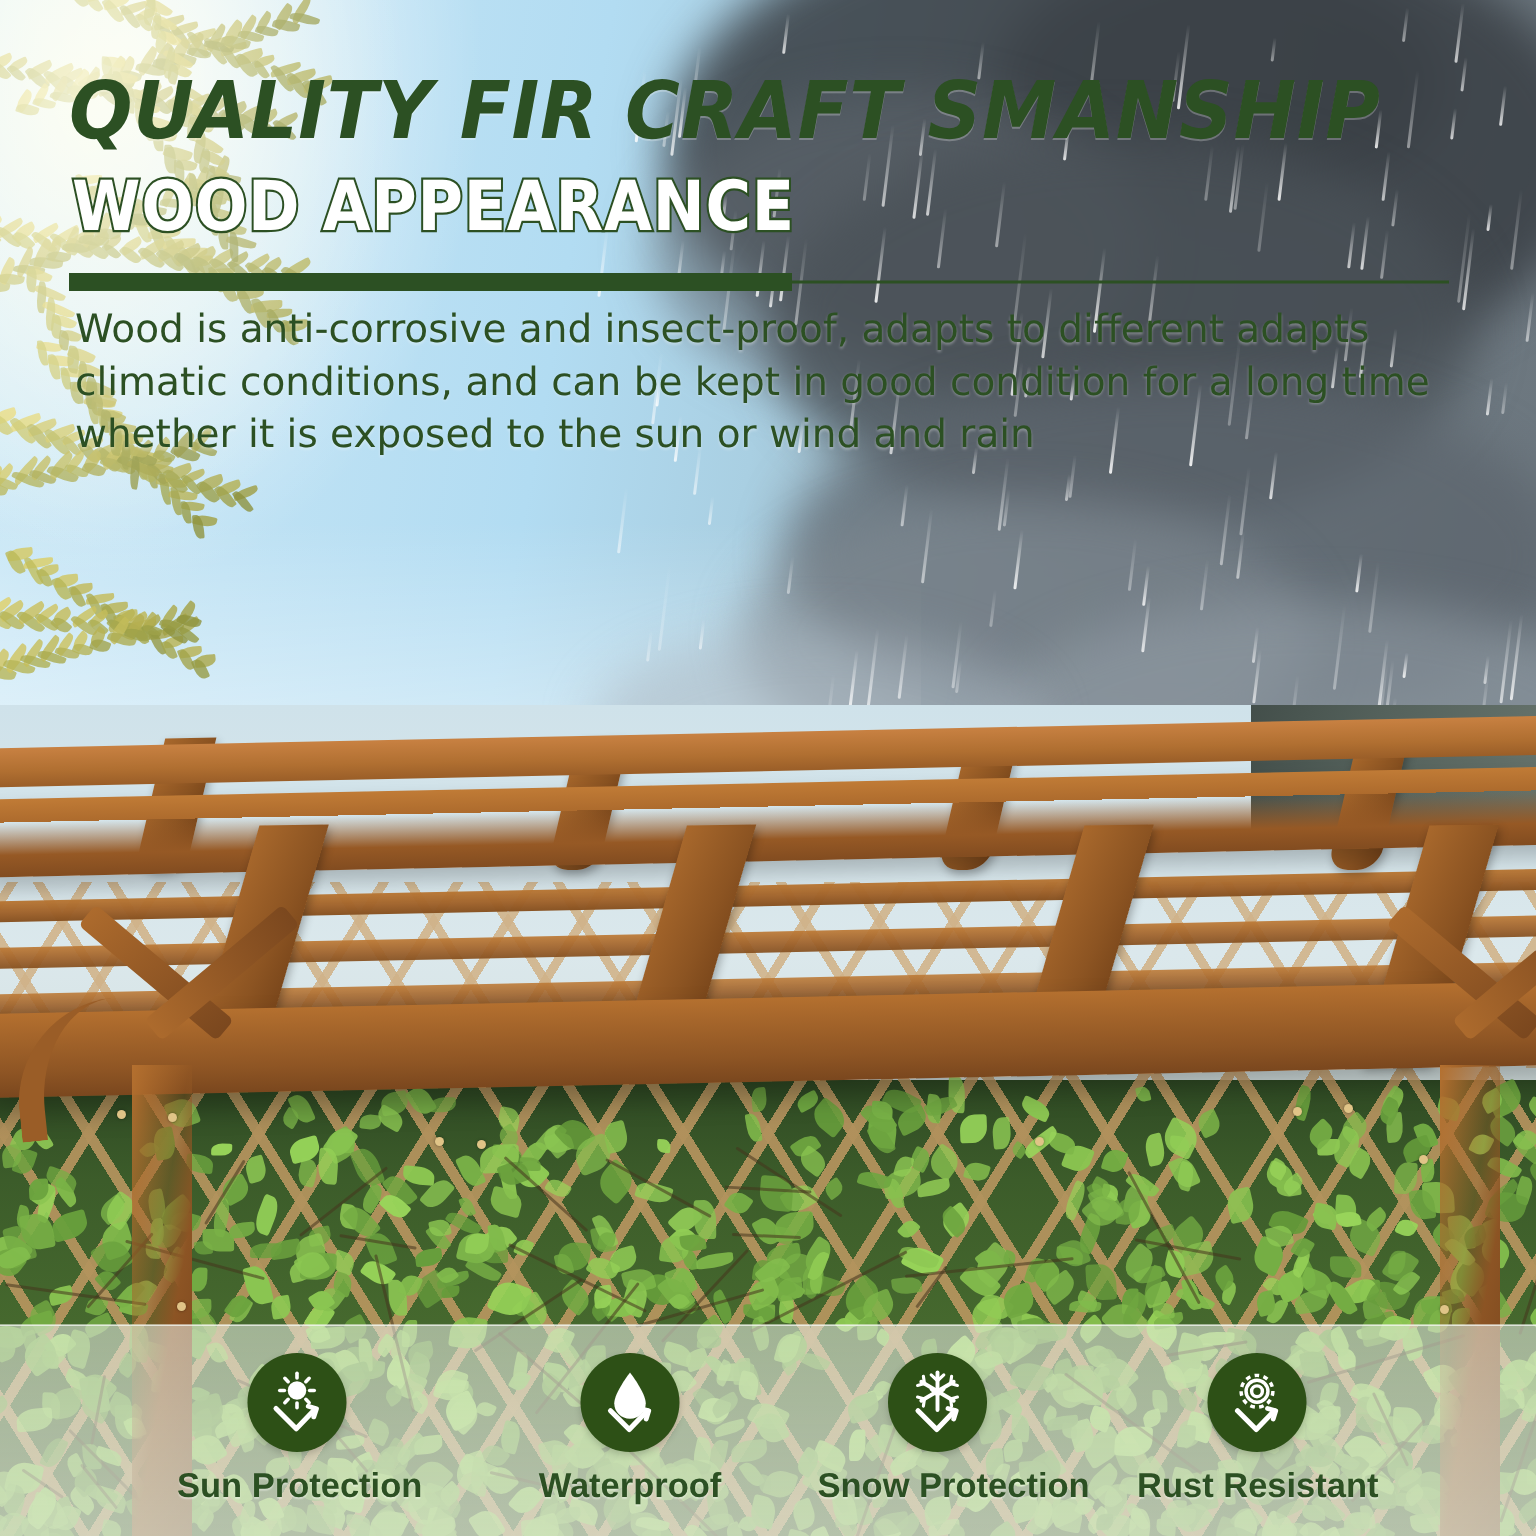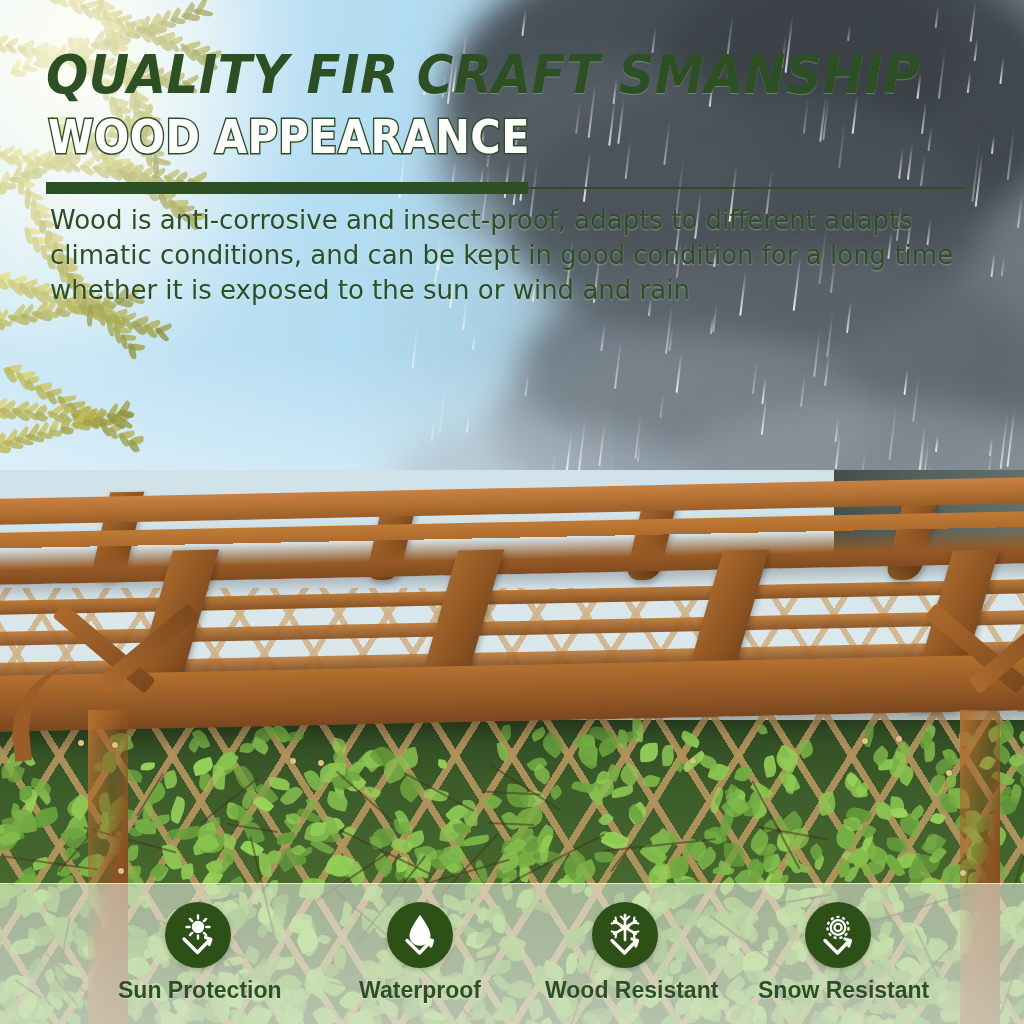--- a/index.html
+++ b/index.html
@@ -1888,32 +1888,32 @@
               <line x1="30.7" y1="19.6" x2="35.3" y2="18.4"></line>
             <line x1="30.7" y1="9.4" x2="31.4" y2="4.6"></line>
               <line x1="30.7" y1="9.4" x2="35.3" y2="10.6"></line>
             <line x1="13.3" y1="19.6" x2="12.6" y2="24.4"></line>
               <line x1="13.3" y1="19.6" x2="8.7" y2="18.4"></line>
           </g>
           <path d="M9 27.5 L21.5 40 L33.5 27.5" fill="none" stroke="#fff" stroke-width="3.4" stroke-linecap="round" stroke-linejoin="round"></path>
           <path d="M29 26 L34.5 27.6 L32.8 33" fill="none" stroke="#fff" stroke-width="3.2" stroke-linecap="round" stroke-linejoin="round"></path>
         </svg>
       </div>
-      <div class="label">Wood Resistant</div>
+      <div class="label">Snow Protection</div>
     </div>
 
     <div class="feature f3">
       <div class="circle">
         <svg width="44" height="44" viewBox="0 0 44 44">
           <g fill="none" stroke="#fff" stroke-width="2.3">
             <circle cx="22" cy="14.5" r="10.6" stroke-dasharray="3.1 2.9"></circle>
             <circle cx="22" cy="14.5" r="7.3"></circle>
             <circle cx="22" cy="14.5" r="3.6"></circle>
           </g>
           <path d="M9 27.5 L21.5 40 L33.5 27.5" fill="none" stroke="#fff" stroke-width="3.4" stroke-linecap="round" stroke-linejoin="round"></path>
           <path d="M29 26 L34.5 27.6 L32.8 33" fill="none" stroke="#fff" stroke-width="3.2" stroke-linecap="round" stroke-linejoin="round"></path>
         </svg>
       </div>
-      <div class="label">Snow Resistant</div>
+      <div class="label">Rust Resistant</div>
     </div>
 
   </div>
 </div>
 
 </body></html>

